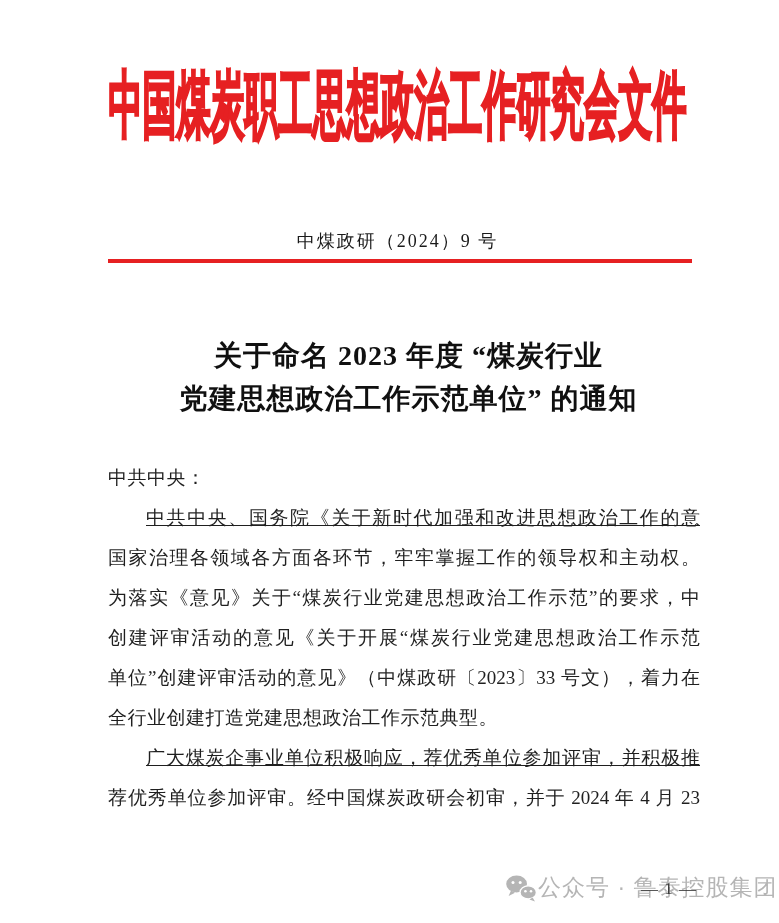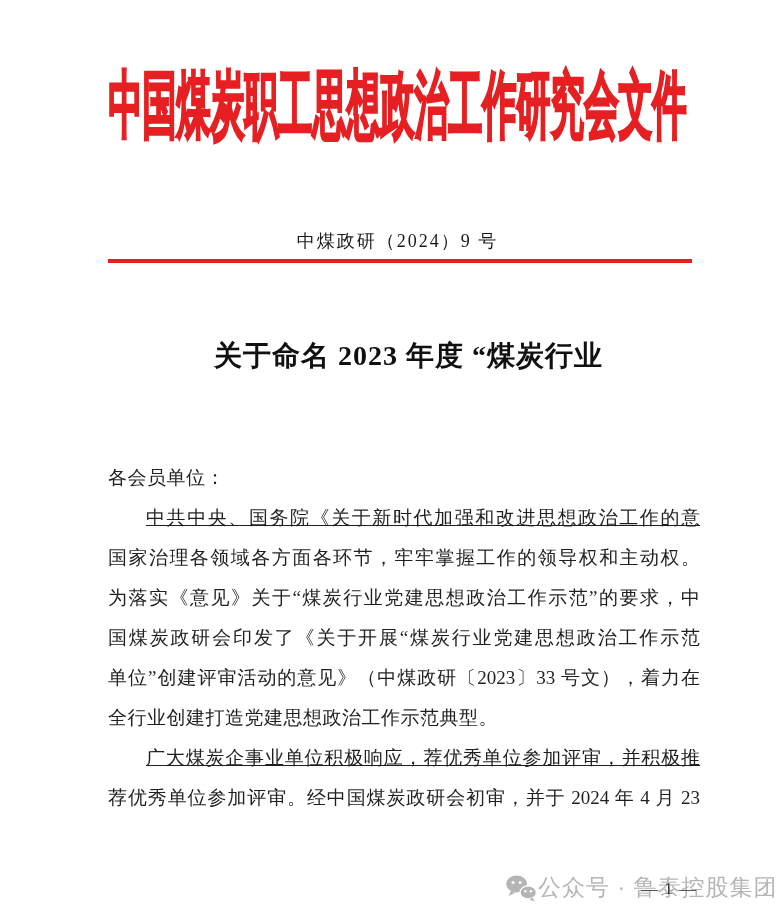--- a/index.html
+++ b/index.html
@@ -119,29 +119,30 @@
 <div class="page">
 
   <h1 class="org-title">中国煤炭职工思想政治工作研究会文件</h1>
 
   <div class="doc-number">中煤政研（2024）9 号</div>
 
   <div class="red-rule"></div>
 
   <h2 class="notice-title">
     <span>关于命名 2023 年度 “煤炭行业</span><br>
+    <span>党建思想政治工作示范单位” 的通知</span>
   </h2>
 
   <div class="doc-body">
 
-  <div class="body-line">各会员单位：</div>
+  <div class="body-line">中共中央：</div>
       <div class="body-line fill indent">中共中央、国务院《关于新时代加强和改进思想政治工作的意</div>
       <div class="body-line fill">国家治理各领域各方面各环节，牢牢掌握工作的领导权和主动权。</div>
       <div class="body-line fill">为落实《意见》关于“煤炭行业党建思想政治工作示范”的要求，中</div>
-      <div class="body-line fill">国煤炭政研会印发了《关于开展“煤炭行业党建思想政治工作示范</div>
+      <div class="body-line fill">创建评审活动的意见《关于开展“煤炭行业党建思想政治工作示范</div>
       <div class="body-line fill">单位”创建评审活动的意见》（中煤政研〔2023〕33 号文），着力在</div>
       <div class="body-line">全行业创建打造党建思想政治工作示范典型。</div>
       <div class="body-line fill indent">广大煤炭企事业单位积极响应，荐优秀单位参加评审，并积极推</div>
       <div class="body-line fill">荐优秀单位参加评审。经中国煤炭政研会初审，并于 2024 年 4 月 23</div>
     </div>
 
   <div class="watermark">
     <span class="wm-icon">
       <svg viewBox="0 0 40 34" width="32" height="28" aria-hidden="true">
         <g fill="currentColor">

